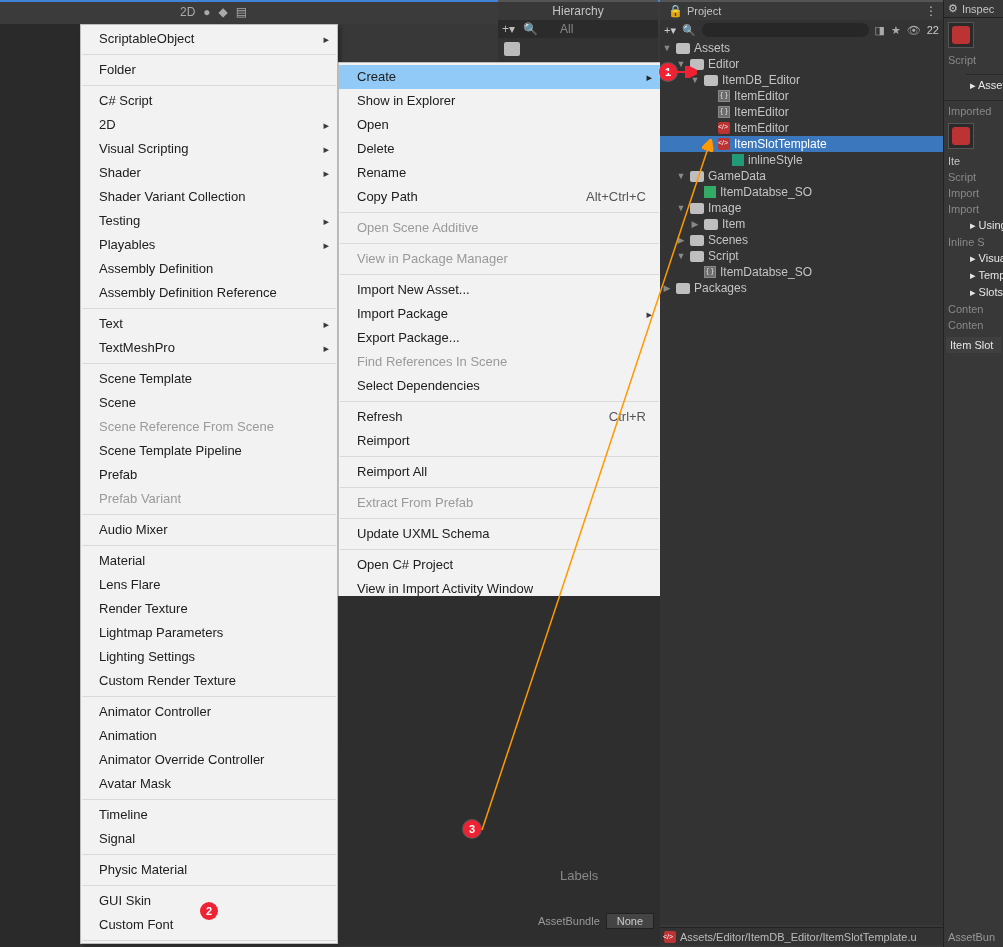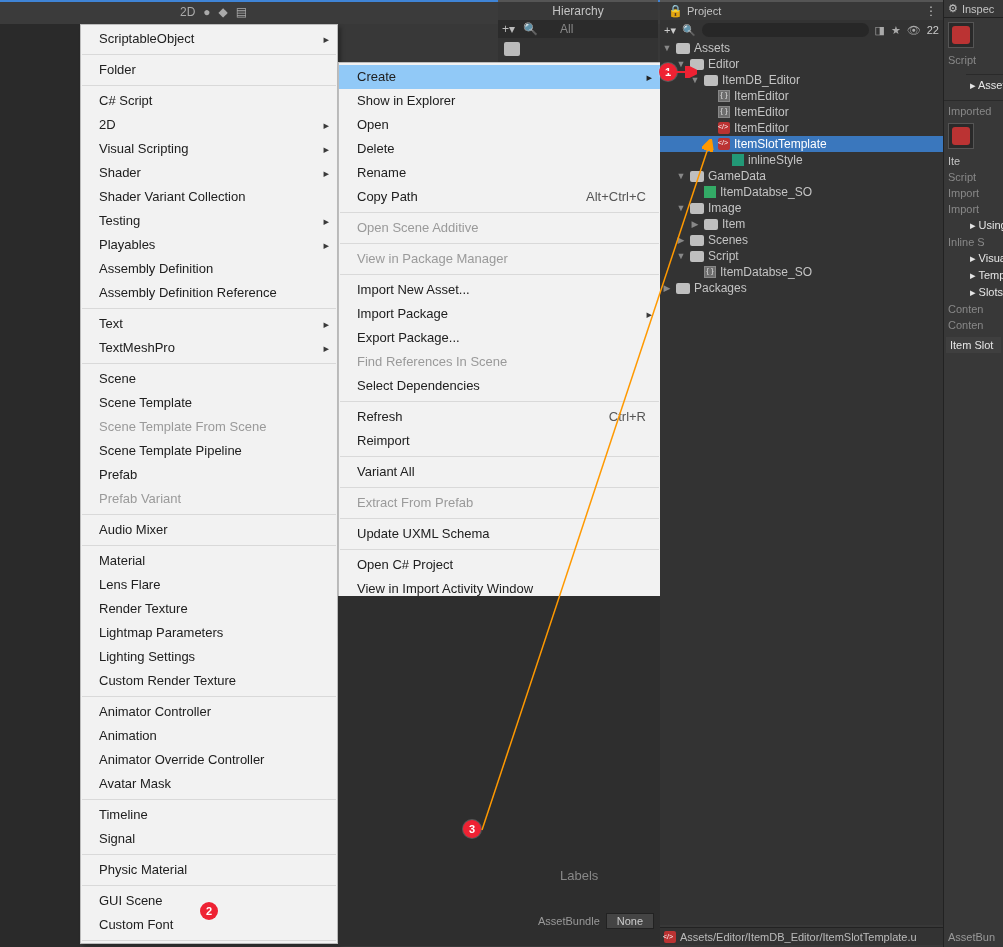--- a/index.html
+++ b/index.html
@@ -181,23 +181,23 @@
     <div class="item hassub">Shader</div>
     <div class="item">Shader Variant Collection</div>
     <div class="item hassub">Testing</div>
     <div class="item hassub">Playables</div>
     <div class="item">Assembly Definition</div>
     <div class="item">Assembly Definition Reference</div>
     <div class="sep"></div>
     <div class="item hassub">Text</div>
     <div class="item hassub">TextMeshPro</div>
     <div class="sep"></div>
+    <div class="item">Scene Template</div>
     <div class="item">Scene</div>
-    <div class="item">Scene Template</div>
-    <div class="item disabled">Scene Template From Scene</div>
+    <div class="item disabled">Scene Reference From Scene</div>
     <div class="item">Scene Template Pipeline</div>
     <div class="item">Prefab</div>
     <div class="item disabled">Prefab Variant</div>
     <div class="sep"></div>
     <div class="item">Audio Mixer</div>
     <div class="sep"></div>
     <div class="item">Material</div>
     <div class="item">Lens Flare</div>
     <div class="item">Render Texture</div>
     <div class="item">Lightmap Parameters</div>
@@ -207,21 +207,21 @@
     <div class="item">Animator Controller</div>
     <div class="item">Animation</div>
     <div class="item">Animator Override Controller</div>
     <div class="item">Avatar Mask</div>
     <div class="sep"></div>
     <div class="item">Timeline</div>
     <div class="item">Signal</div>
     <div class="sep"></div>
     <div class="item">Physic Material</div>
     <div class="sep"></div>
-    <div class="item">GUI Scene</div>
+    <div class="item">GUI Skin</div>
     <div class="item">Custom Font</div>
     <div class="sep"></div>
     <div class="item hassub">Legacy</div>
   </div>
 
 <div id="menu2" class="menu">
     <div class="item hassub highlight">Create</div>
     <div class="item">Show in Explorer</div>
     <div class="item">Open</div>
     <div class="item">Delete</div>
@@ -234,21 +234,21 @@
     <div class="sep"></div>
     <div class="item">Import New Asset...</div>
     <div class="item hassub">Import Package</div>
     <div class="item">Export Package...</div>
     <div class="item disabled">Find References In Scene</div>
     <div class="item">Select Dependencies</div>
     <div class="sep"></div>
     <div class="item">Refresh<span class="shortcut">Ctrl+R</span></div>
     <div class="item">Reimport</div>
     <div class="sep"></div>
-    <div class="item">Variant All</div>
+    <div class="item">Reimport All</div>
     <div class="sep"></div>
     <div class="item disabled">Extract From Prefab</div>
     <div class="sep"></div>
     <div class="item">Update UXML Schema</div>
     <div class="sep"></div>
     <div class="item">Open C# Project</div>
     <div class="item">View in Import Activity Window</div>
     <div class="sep"></div>
     <div class="item">Properties...<span class="shortcut">Alt+P</span></div>
   </div>

